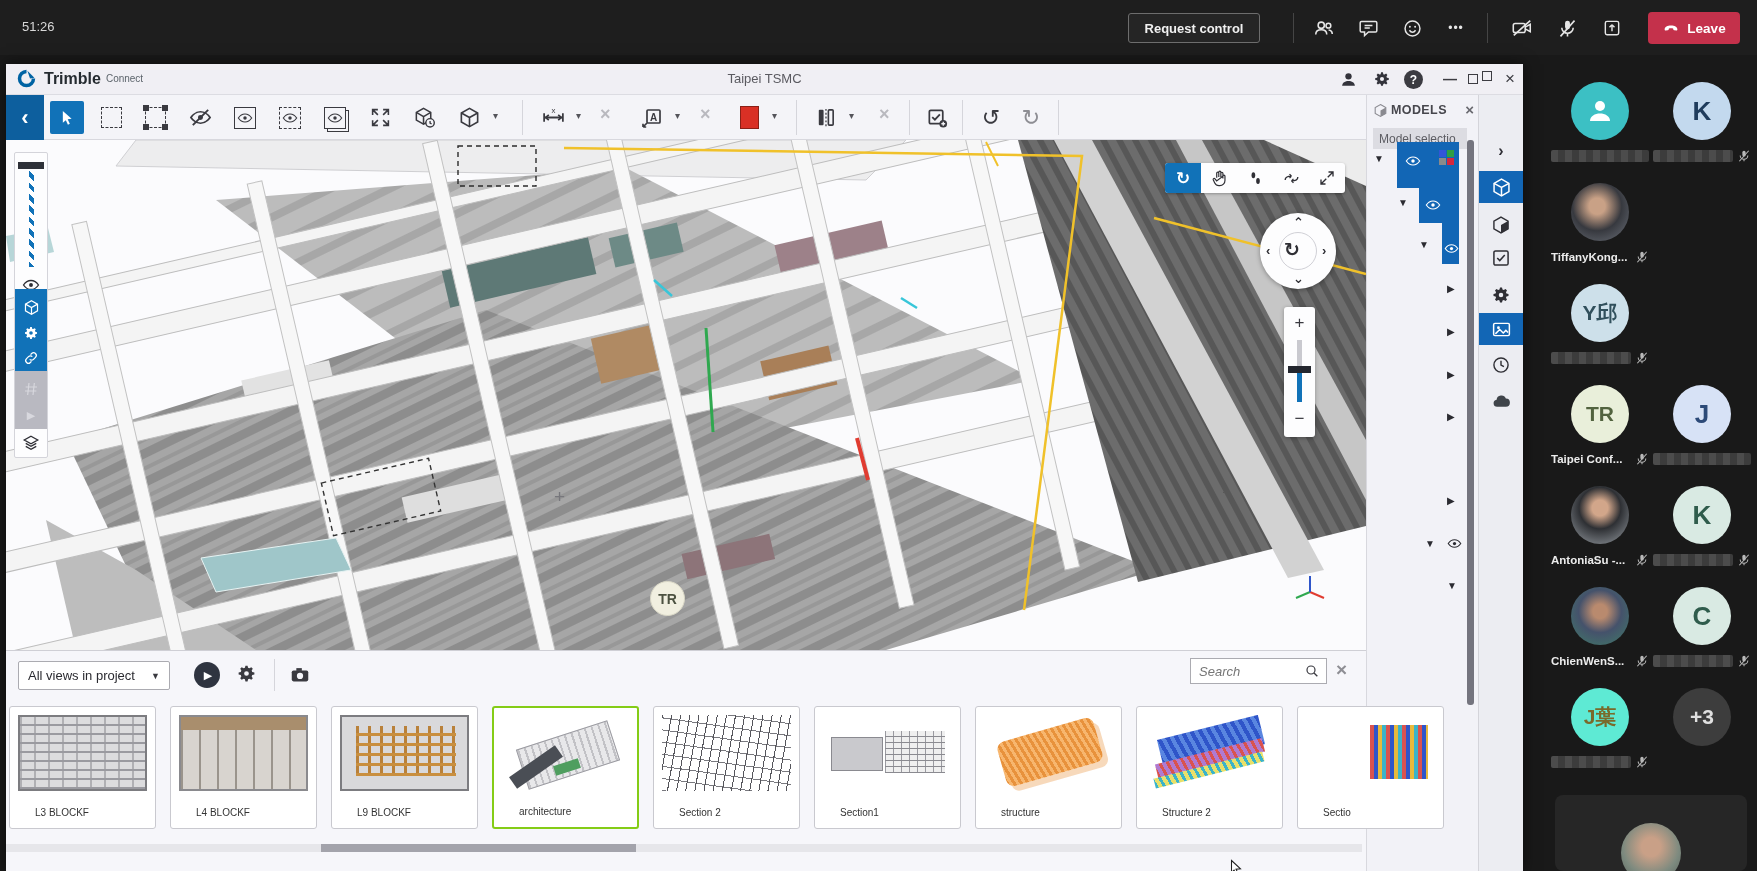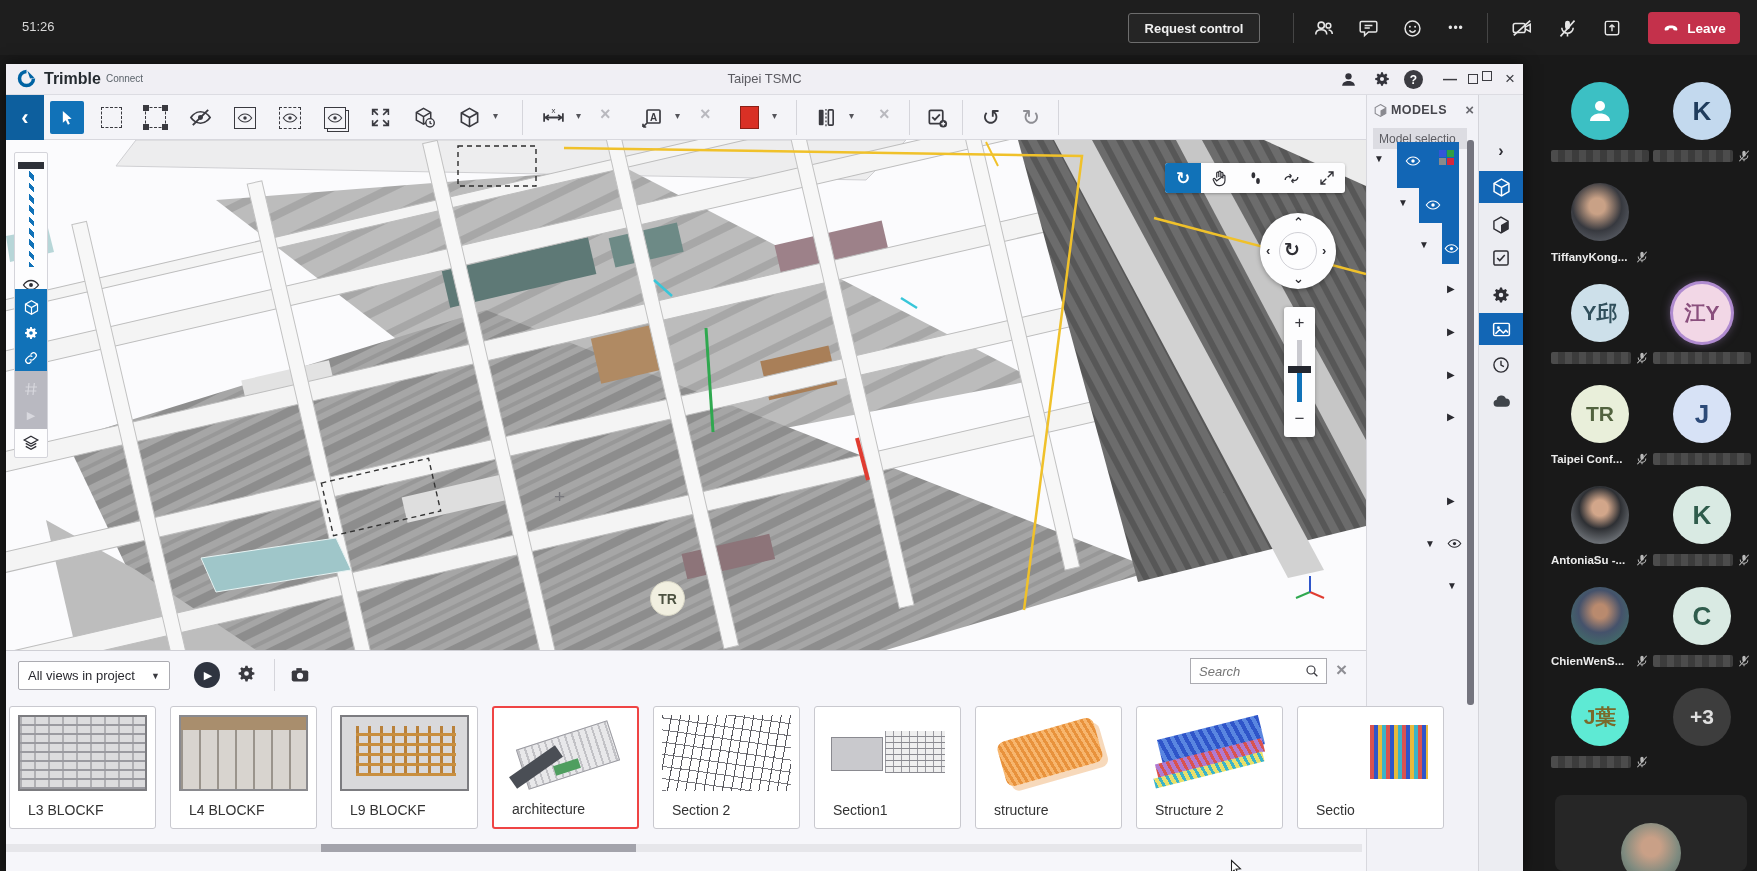--- a/index.html
+++ b/index.html
@@ -87,23 +87,23 @@
     display:flex;align-items:center;justify-content:space-between;padding:0 9px;font-size:13px;color:#2a2a30;cursor:pointer;}
   #views-filter .dd{font-size:9px;color:#3a3a40;}
   #play-btn{left:188px;top:11px;width:26px;height:26px;border-radius:50%;background:#2f3440;color:#fff;display:flex;align-items:center;justify-content:center;font-size:11px;padding-left:2px;cursor:pointer;}
   #views-gear{left:230px;top:12px;color:#3a3a40;cursor:pointer;}
   #views-vdiv{left:268px;top:8px;width:1px;height:32px;background:#d5d5db;}
   #views-cam{left:283px;top:13px;color:#3a3a40;cursor:pointer;}
   #search-box{left:1184px;top:7px;width:137px;height:26px;background:#fff;border:1px solid #ababb1;display:flex;align-items:center;padding:0 6px;gap:4px;}
   #search-box input{flex:1;border:none;outline:none;font-size:13px;font-style:italic;color:#4c4c52;width:90px;background:transparent;}
   #search-close{left:1330px;top:8px;font-size:19px;font-weight:700;color:#8e8e94;cursor:pointer;}
   .vcard{position:absolute;top:55px;width:147px;height:123px;background:#fff;border:1px solid #c9c9cf;border-radius:3px;cursor:pointer;}
-  .vcard.sel{border:2px solid #ef4444;}
+  .vcard.sel{border:2px solid #84cc16;}
   .vthumb{position:absolute;left:8px;top:8px;width:129px;height:76px;background:#f2f2f4;overflow:hidden;}
-  .vlabel{position:absolute;left:18px;bottom:10px;font-size:14px;color:#333;white-space:nowrap;overflow:hidden;max-width:130px;}
+  .vlabel{position:absolute;left:25px;bottom:10px;font-size:10px;color:#333;white-space:nowrap;overflow:hidden;max-width:130px;}
   
   .t-plan-gray{background:#dcdcde;border:2px solid #7c7c80;
     background-image:repeating-linear-gradient(0deg,#9a9aa0 0 2px,transparent 2px 9px),repeating-linear-gradient(90deg,#b0b0b4 0 2px,transparent 2px 14px);}
   .t-plan-warm{background:#d8d4cf;border:2px solid #8a8a8e;
     background-image:linear-gradient(180deg,#a98e6d 0 18%,transparent 18%),repeating-linear-gradient(90deg,#9a948c 0 2px,transparent 2px 18px);}
   .t-plan-orange{background:#d9d9db;border:2px solid #7c7c80;
     background-image:repeating-linear-gradient(0deg,#c98f3f 0 3px,transparent 3px 10px),repeating-linear-gradient(90deg,#b9813a 0 3px,transparent 3px 12px);background-size:80% 70%;background-position:55% 40%;background-repeat:no-repeat;}
   .t-arch{background:#fff;}
   .t-arch i{position:absolute;left:18px;top:18px;width:96px;height:42px;background:#e8e8ea;border:1px solid #9a9aa0;transform:rotate(-18deg);
     background-image:repeating-linear-gradient(90deg,#c2c2c6 0 2px,transparent 2px 7px);}
@@ -849,26 +849,20 @@
       </div>
       <div class="ptile" style="left: 6px; top: 229px;">
         <div class="pavatar" style="background: rgb(205, 224, 234); color: rgb(49, 80, 92); font-size: 21px;">Y邱</div>
         <div class="pname">
           <span class="blurbar"></span>
           <svg class="micoff" width="14" height="14">
             <use href="#i-micoff"></use>
           </svg>
         </div>
       </div>
-      <div class="ptile" style="left: 108px; top: 229px;">
-        <div class="pavatar ring" style="background: rgb(242, 215, 230); color: rgb(138, 79, 125); font-size: 21px;">江Y</div>
-        <div class="pname">
-          <span class="blurbar"></span>
-        </div>
-      </div>
       <div class="ptile" style="left: 6px; top: 330px;">
         <div class="pavatar" style="background: rgb(233, 239, 218); color: rgb(82, 99, 63); font-size: 21px;">TR</div>
         <div class="pname">
           <span class="nm">Taipei Conf...</span>
           <svg class="micoff" width="14" height="14">
             <use href="#i-micoff"></use>
           </svg>
         </div>
       </div>
       <div class="ptile" style="left: 108px; top: 330px;">

